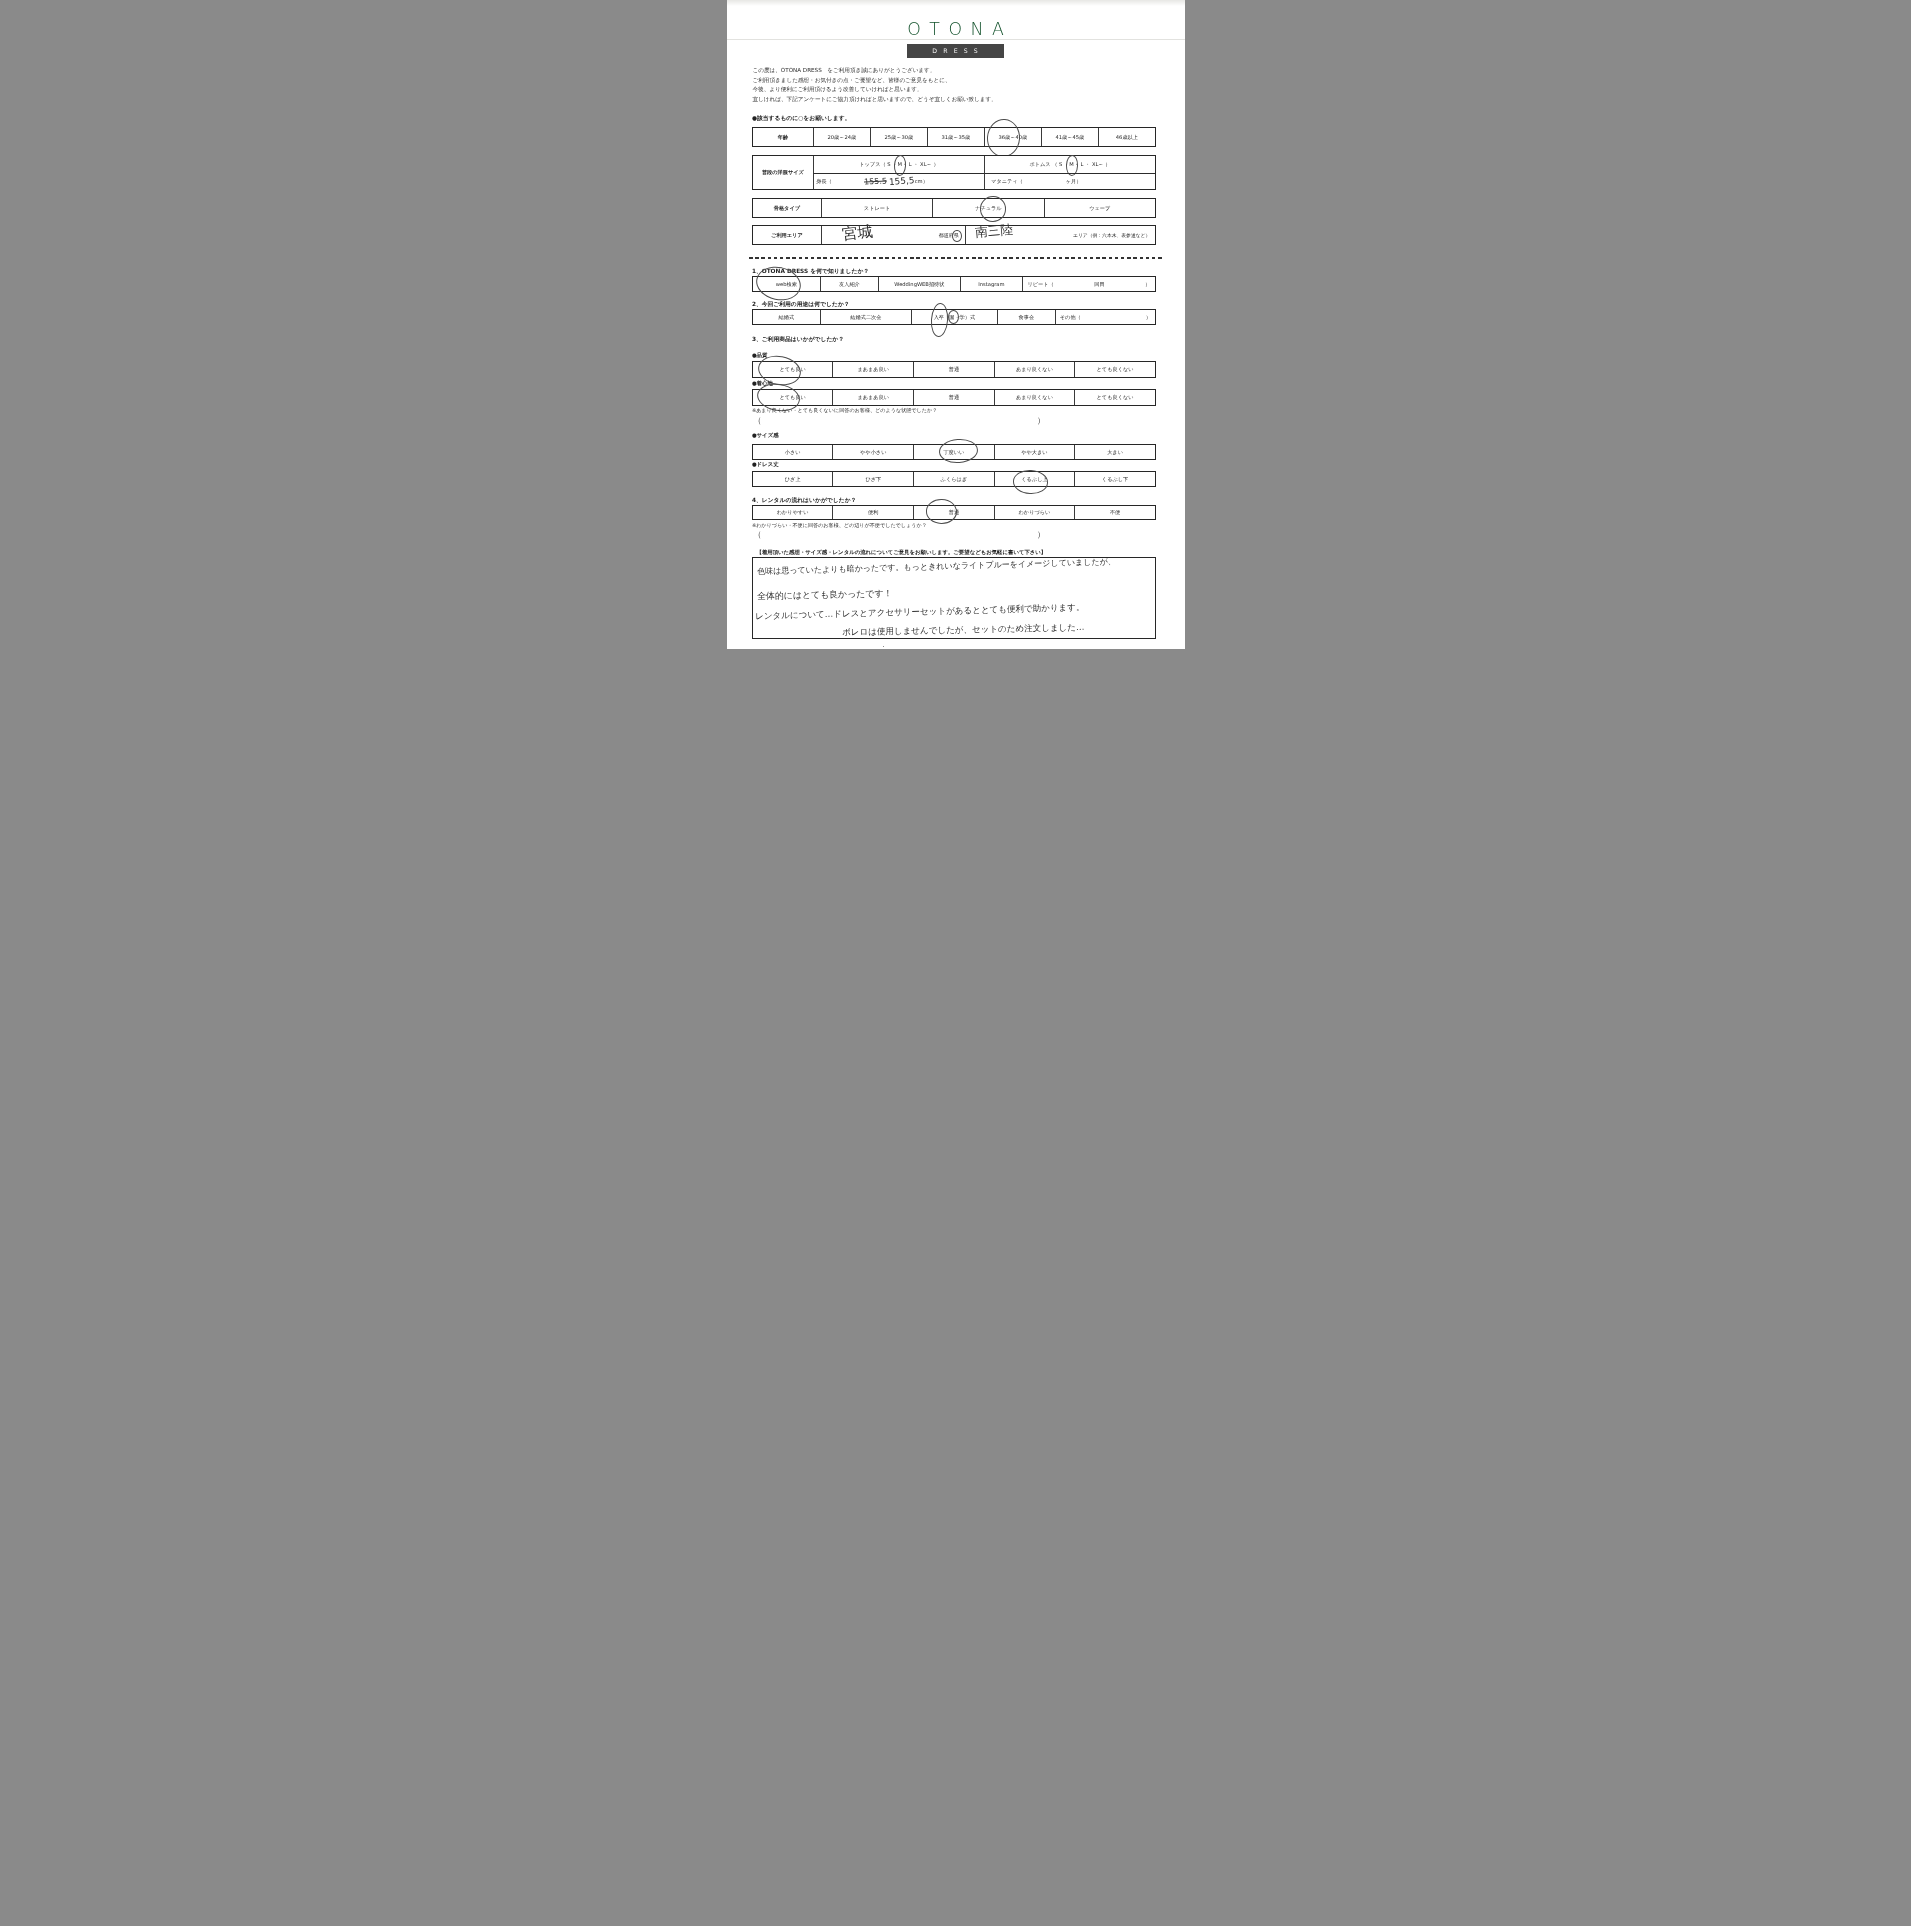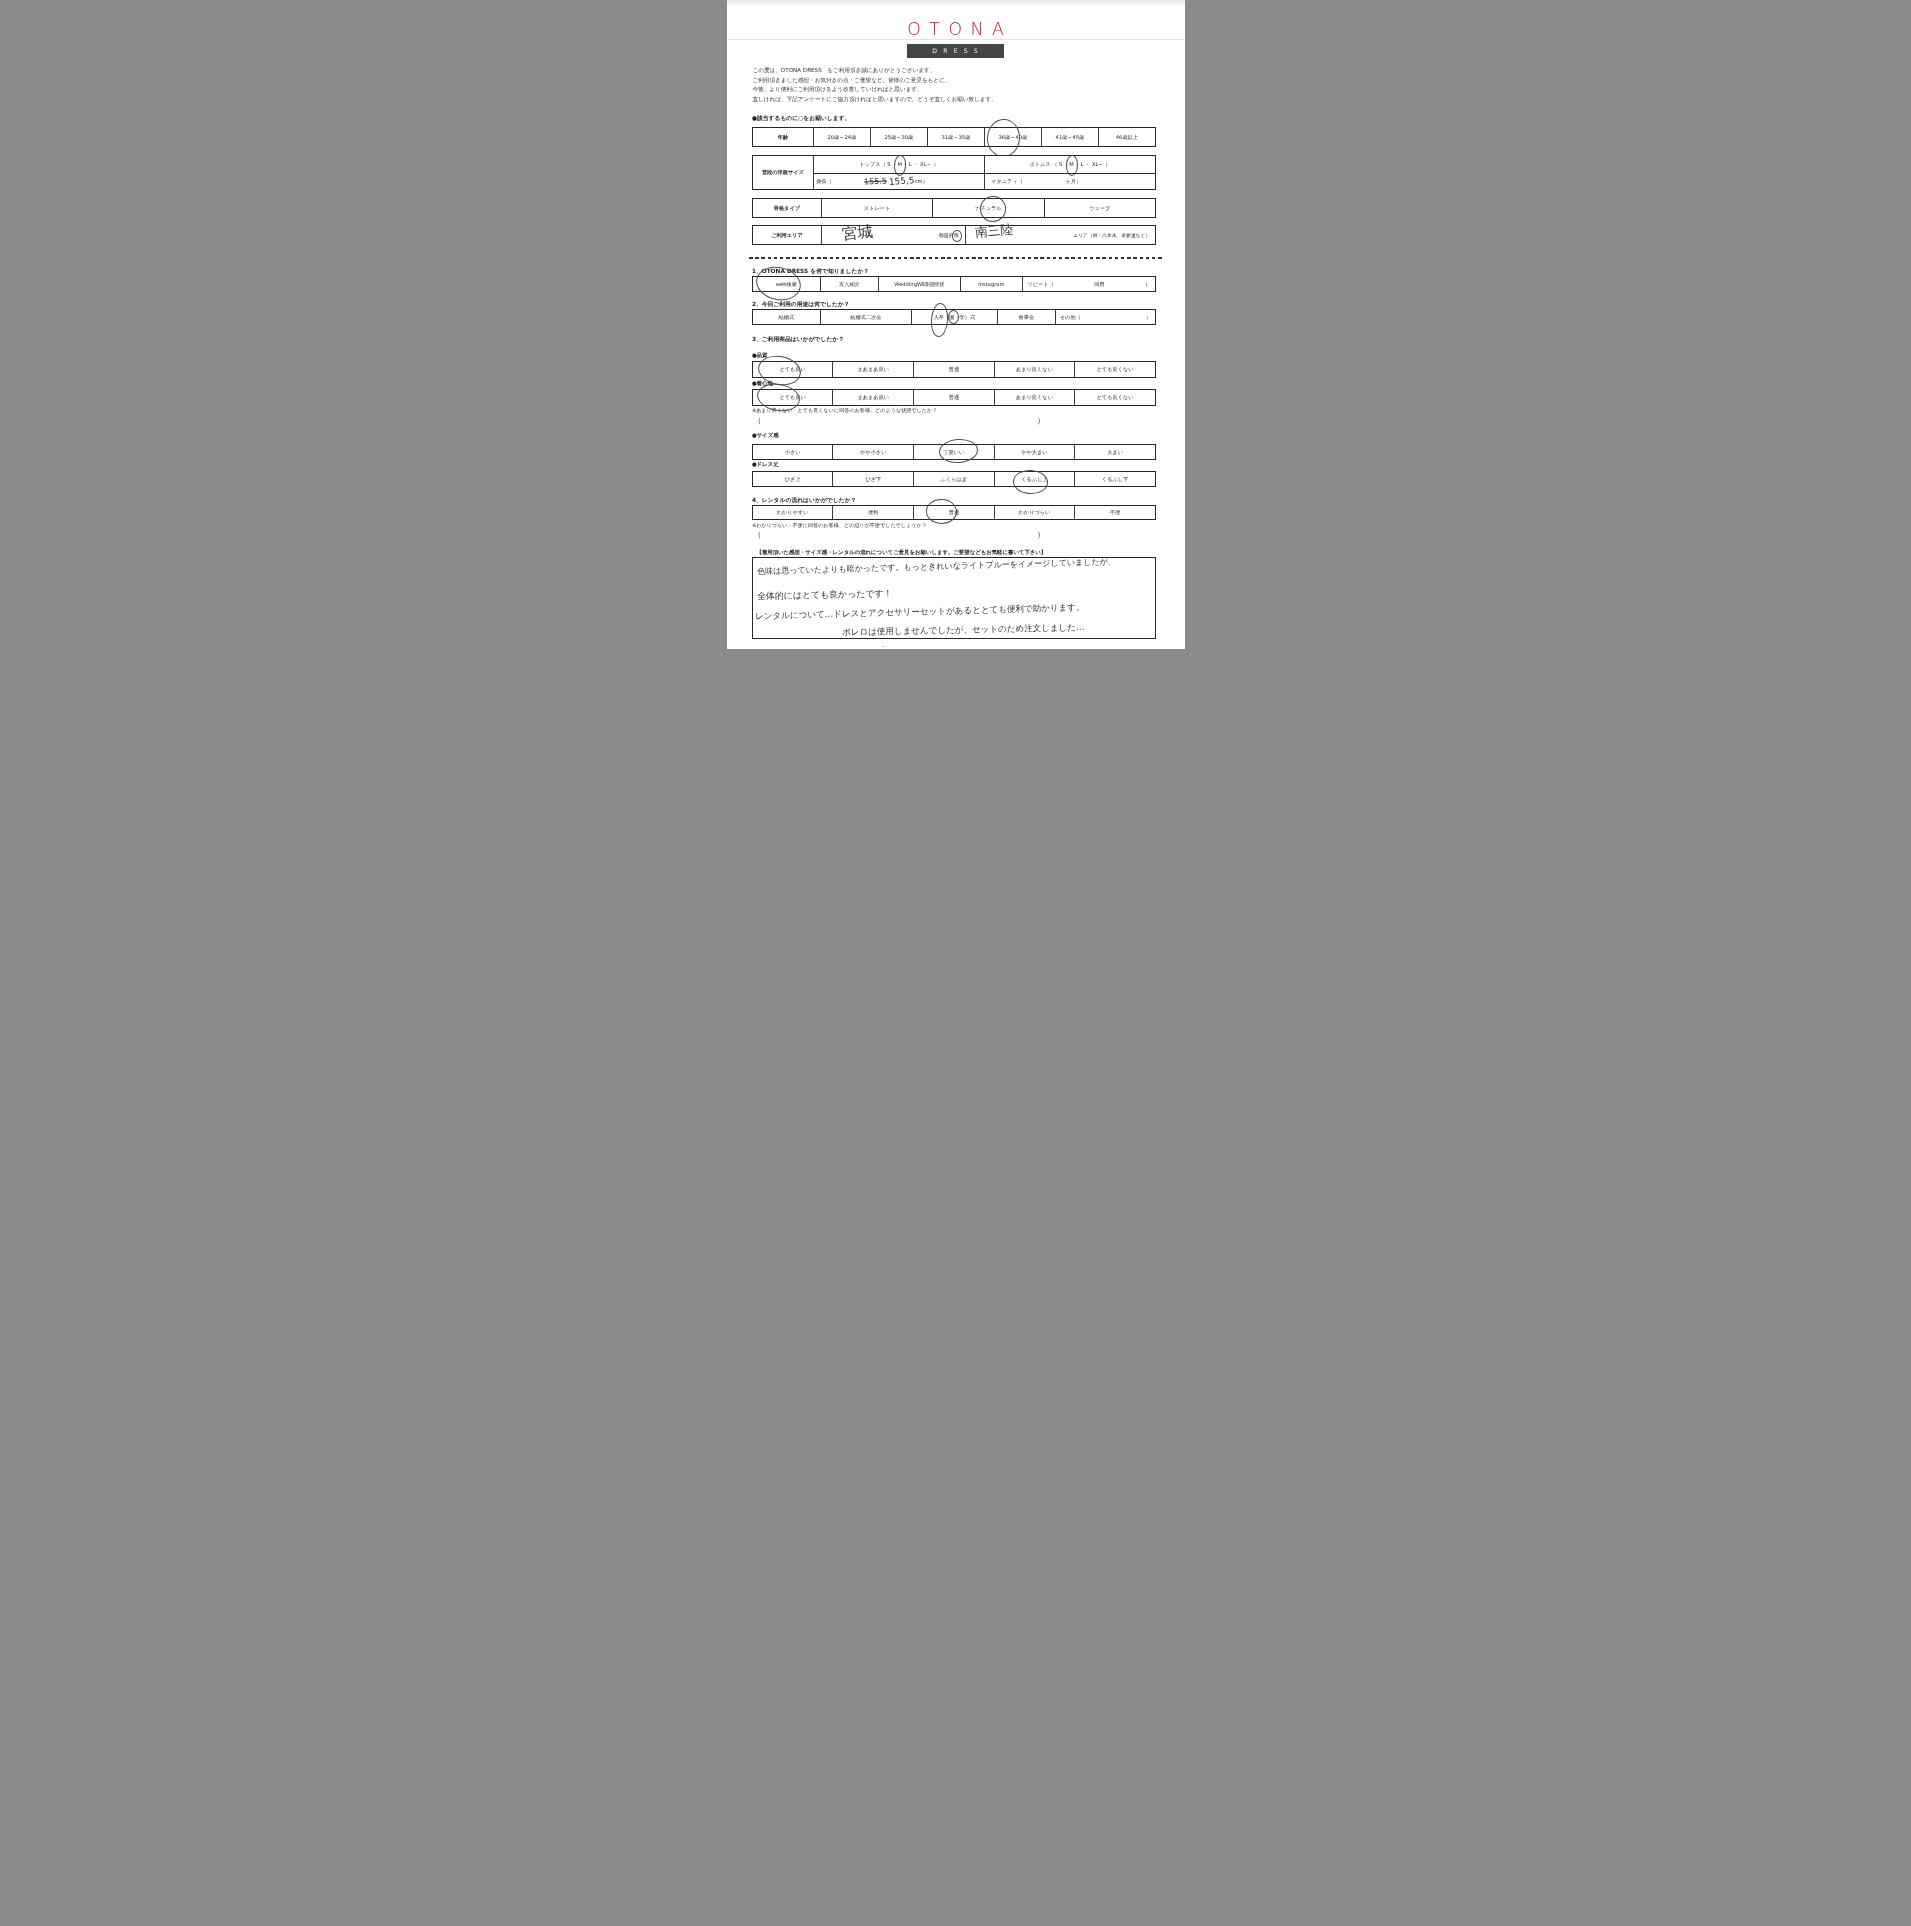--- a/index.html
+++ b/index.html
@@ -8,21 +8,21 @@
     background:#ffffff; overflow:hidden;
     font-family:"DejaVu Sans","Liberation Sans",sans-serif;
     color:#1f1f1f;
   }
   .scan-top { position:absolute; top:0; left:0; width:100%; height:6.2px;
     background:linear-gradient(180deg,#e7e7e4,rgba(255,255,255,0)); }
   .fold-line { position:absolute; top:39px; left:0; width:100%; height:0.4px; background:#e2e2df; }
 
   .logo-title { position:absolute; top:18.5px; left:0; width:100%; text-align:center;
     font-size:17.3px; font-weight:300; letter-spacing:8.5px; padding-left:8.5px; box-sizing:border-box;
-    color:#b91c1c; }
+    color:#14532d; }
   .dress-box { position:absolute; top:44px; left:180px; width:97px; height:13.5px;
     background:#454545; color:#f4f4f4; display:flex; align-items:center; justify-content:center;
     font-size:6.2px; letter-spacing:6.2px; padding-left:6.2px; box-sizing:border-box; }
 
   .intro { position:absolute; top:66px; left:26px; font-size:5.6px; line-height:9.6px; color:#2a2a2a; }
 
   .h-sec { position:absolute; left:25.4px; font-size:5.8px; font-weight:600; color:#222; }
   .h-sub { position:absolute; left:25.4px; font-size:5.4px; font-weight:600; color:#222; }
   .note  { position:absolute; left:25.4px; font-size:5.1px; color:#2a2a2a; }
 

